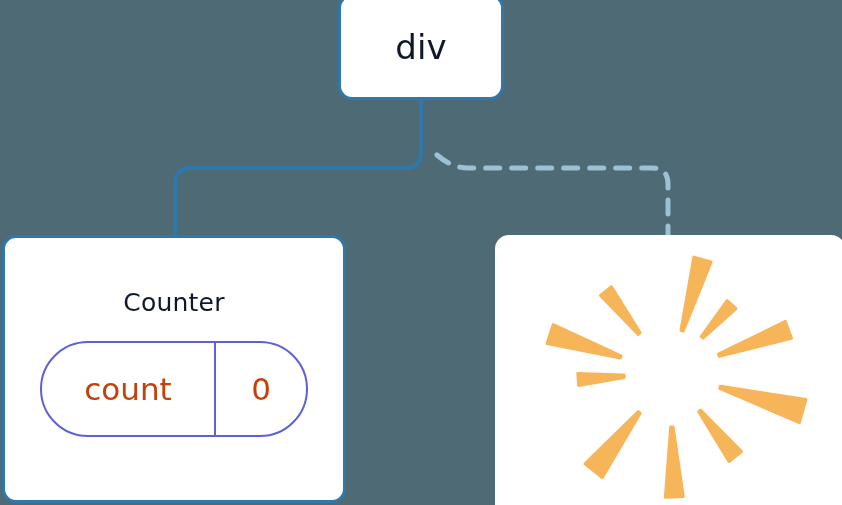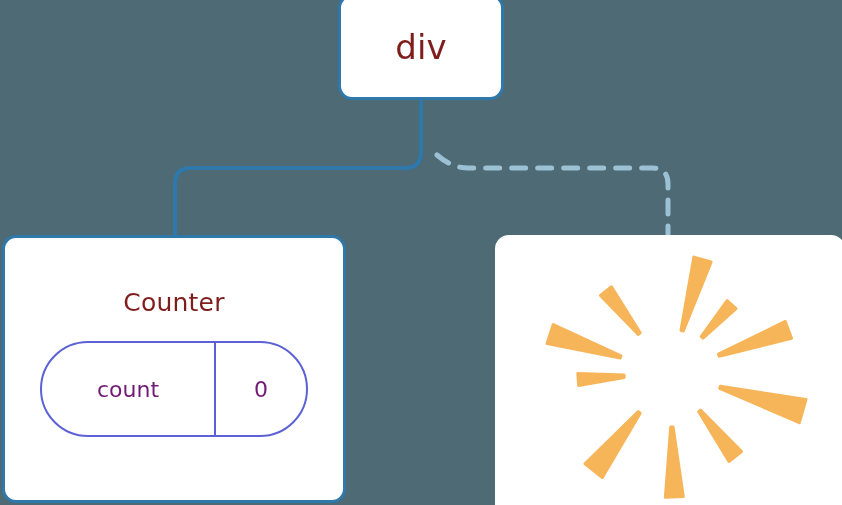--- a/index.html
+++ b/index.html
@@ -52,21 +52,21 @@
     left: 495px;
     top: 235px;
     width: 350px;
     height: 278px;
     border: 3px solid #ffffff;
     border-top-left-radius: 14px;
     border-top-right-radius: 14px;
     justify-content: center;
   }
   .node-title {
-    color: #7f1d1d;
+    color: #0f172a;
     letter-spacing: 0.2px;
   }
   #div-title {
     font-size: 34px;
     line-height: 1;
   }
   #counter-title {
     font-size: 25px;
     line-height: 1;
     margin-top: 52px;
@@ -79,22 +79,22 @@
     border-radius: 48px;
     display: flex;
     align-items: stretch;
     box-sizing: border-box;
     overflow: hidden;
   }
   .prop-key, .prop-val {
     display: flex;
     align-items: center;
     justify-content: center;
-    color: #701a75;
-    font-size: 22px;
+    color: #c2410c;
+    font-size: 31px;
     box-sizing: border-box;
   }
   .prop-key {
     flex: 0 0 172px;
   }
   .prop-val {
     flex: 1 1 auto;
     border-left: 2px solid #5c62d6;
   }
   .spark-wrap {

